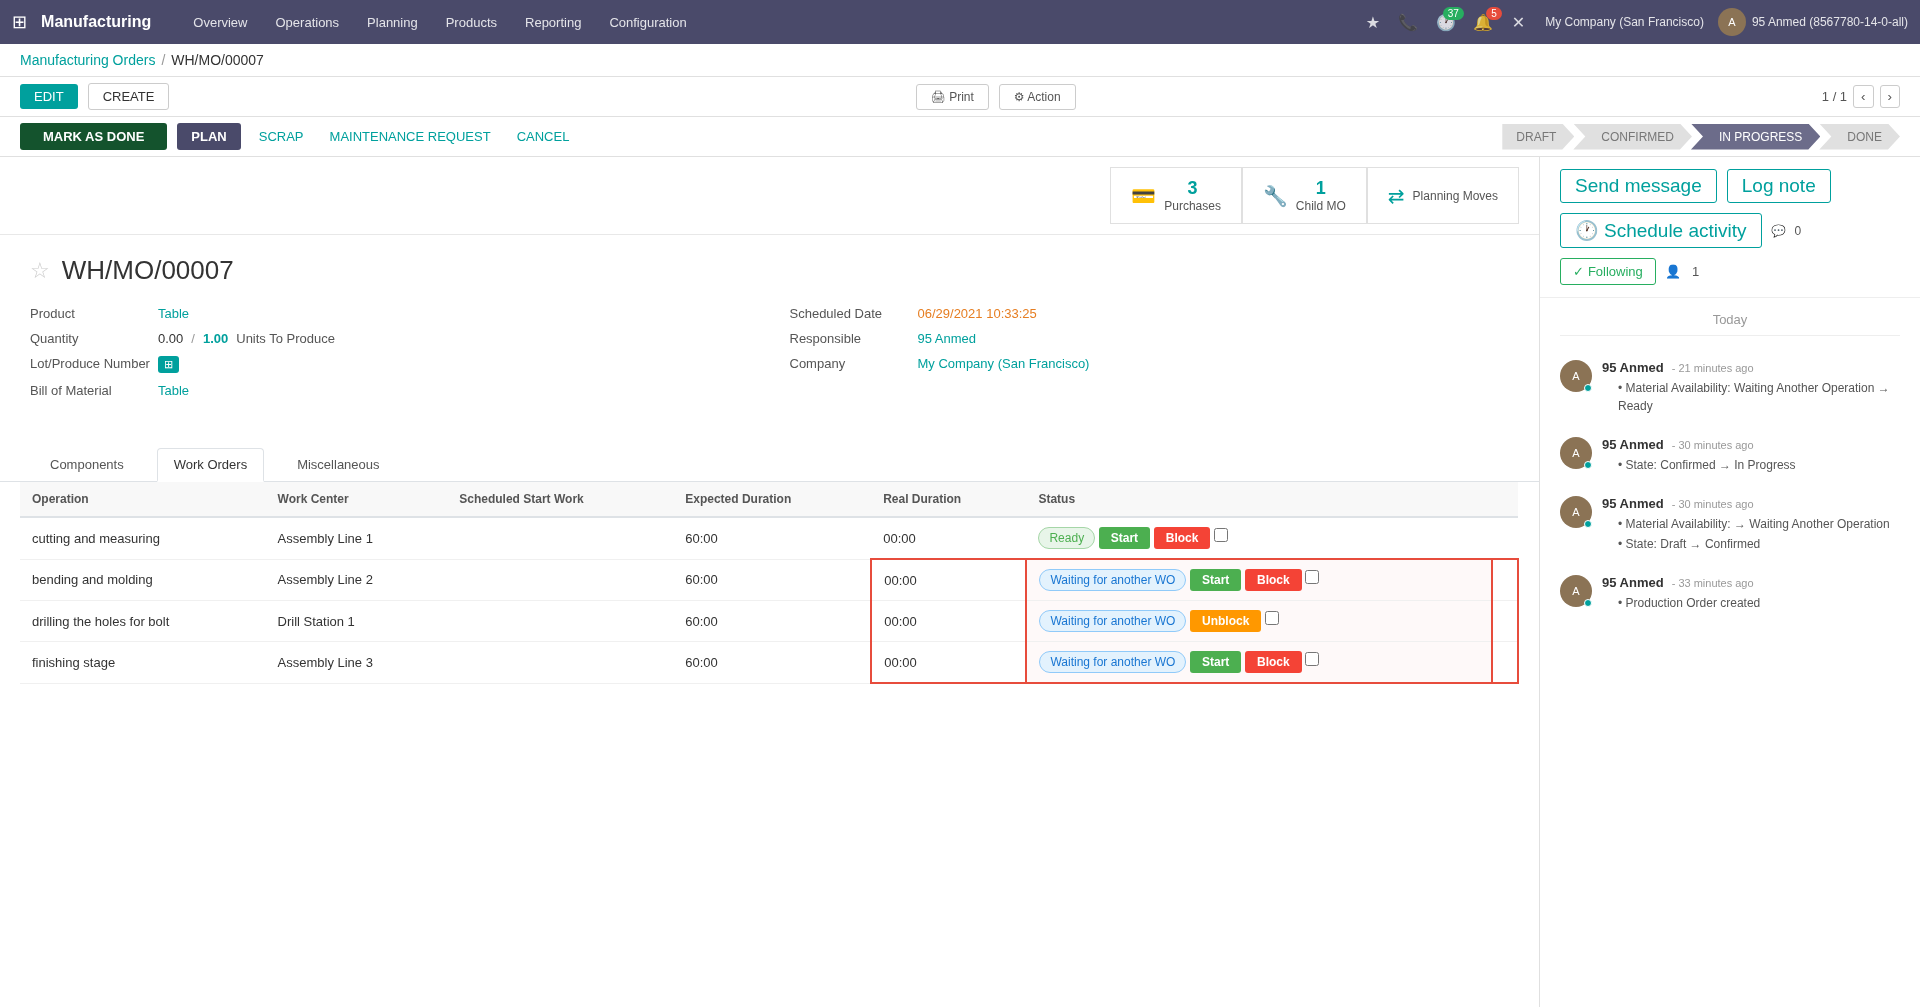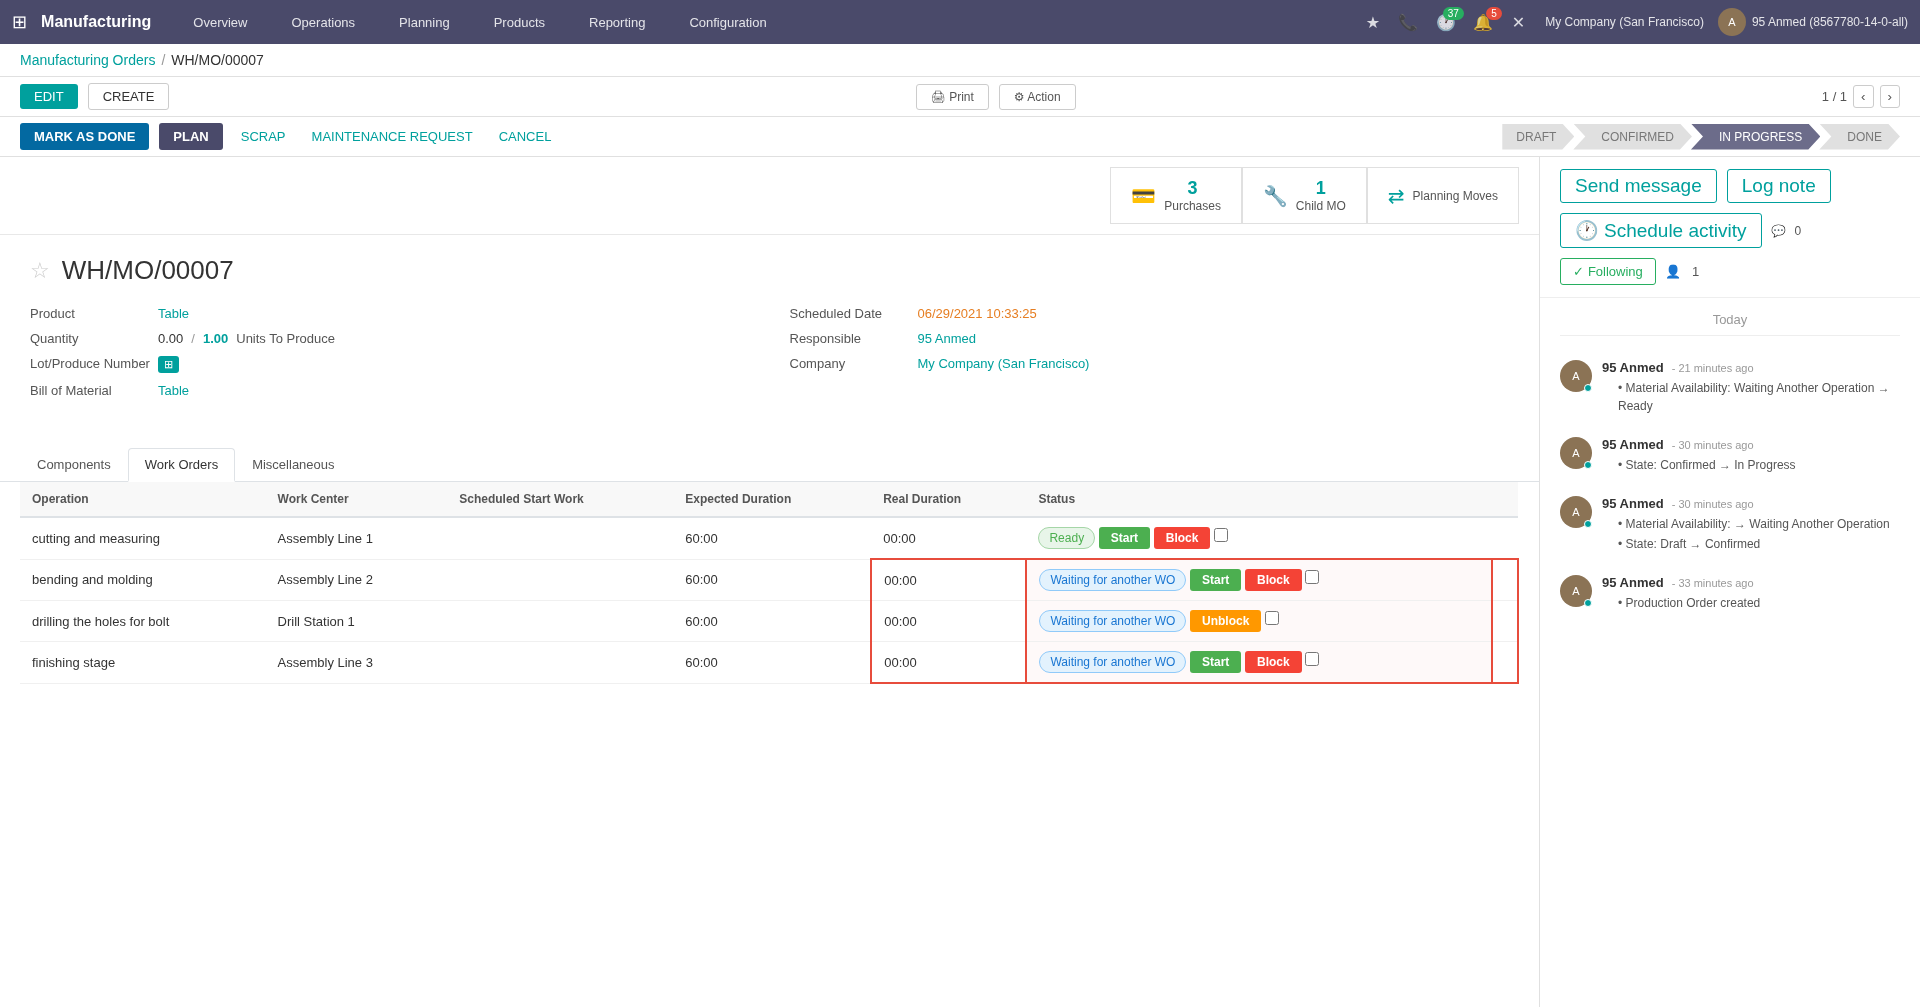--- a/index.html
+++ b/index.html
@@ -10,21 +10,21 @@
       background: #4a4a6a;
       color: white;
       display: flex;
       align-items: center;
       padding: 0 12px;
       height: 44px;
       gap: 0;
     }
     .top-nav .app-grid { margin-right: 14px; cursor: pointer; font-size: 18px; }
     .top-nav .app-name { font-size: 16px; font-weight: 600; margin-right: 28px; color: white; }
-    .top-nav .nav-links { display: flex; gap: 16px; flex: 1; }
+    .top-nav .nav-links { display: flex; gap: 0; flex: 1; }
     .top-nav .nav-links a { color: rgba(255,255,255,0.85); text-decoration: none; padding: 0 14px; height: 44px; display: flex; align-items: center; font-size: 13px; }
     .top-nav .nav-right { display: flex; align-items: center; gap: 6px; font-size: 12px; }
     .top-nav .nav-icon { color: rgba(255,255,255,0.8); font-size: 16px; padding: 4px 6px; cursor: pointer; position: relative; }
     .badge { background: #e74c3c; color: white; border-radius: 10px; font-size: 10px; padding: 1px 5px; position: absolute; top: -2px; right: -2px; }
     .badge-green { background: #27ae60; }
     .company-name { color: rgba(255,255,255,0.85); font-size: 12px; padding: 0 8px; }
     .user-avatar { width: 28px; height: 28px; border-radius: 50%; background: #8B7355; display: flex; align-items: center; justify-content: center; color: white; font-size: 11px; cursor: pointer; overflow: hidden; }
     .user-info { color: rgba(255,255,255,0.85); font-size: 12px; }
 
     
@@ -60,21 +60,21 @@
 
     
     .workflow-bar {
       background: white;
       padding: 6px 20px;
       border-bottom: 1px solid #e0e0e0;
       display: flex;
       align-items: center;
       gap: 10px;
     }
-    .btn-mark-done { background: #0369a1; color: white; padding: 6px 14px; border: none; border-radius: 3px; cursor: pointer; font-size: 13px; font-weight: 600; }
+    .btn-mark-done { background: #14532d; color: white; padding: 6px 23px; border: none; border-radius: 3px; cursor: pointer; font-size: 13px; font-weight: 600; }
     .btn-plan { background: #4a4a6a; color: white; padding: 6px 14px; border: none; border-radius: 3px; cursor: pointer; font-size: 13px; font-weight: 600; }
     .btn-link { background: none; border: none; color: #00a09d; cursor: pointer; font-size: 13px; padding: 6px 8px; }
     .workflow-bar .spacer { flex: 1; }
     .status-steps { display: flex; align-items: center; gap: 0; }
     .step {
       padding: 6px 18px 6px 28px;
       background: #e0e0e0;
       color: #777;
       font-size: 12px;
       clip-path: polygon(0 0, calc(100% - 12px) 0, 100% 50%, calc(100% - 12px) 100%, 0 100%, 12px 50%);
@@ -135,21 +135,21 @@
     .field-row { display: flex; align-items: baseline; margin-bottom: 10px; gap: 8px; }
     .field-label { color: #555; font-size: 13px; min-width: 120px; }
     .field-link { color: #00a09d; text-decoration: none; cursor: pointer; }
     .field-orange { color: #e67e22; }
     .quantity-field { display: flex; align-items: center; gap: 4px; }
     .qty-separator { color: #999; margin: 0 4px; }
     .qty-bold { font-weight: 600; color: #00a09d; }
     .lot-btn { background: #00a09d; color: white; border: none; border-radius: 3px; padding: 2px 6px; font-size: 11px; cursor: pointer; }
 
     
-    .tabs { border-bottom: 1px solid #dee2e6; padding: 0 20px; margin-top: 20px; display: flex; gap: 0; text-align: center; }
+    .tabs { border-bottom: 1px solid #dee2e6; padding: 0 33px; margin-top: 20px; display: flex; gap: 16px; text-align: center; }
     .tab { padding: 8px 16px; cursor: pointer; border: 1px solid transparent; border-bottom: none; margin-bottom: -1px; font-size: 13px; color: #555; }
     .tab.active { border-color: #dee2e6; background: white; border-bottom: 2px solid white; color: #333; font-weight: 500; border-radius: 4px 4px 0 0; }
 
     
     .wo-table { width: 100%; border-collapse: collapse; margin-top: 0; }
     .wo-table th { background: #f8f8f8; padding: 10px 12px; text-align: left; font-size: 12px; font-weight: 600; color: #555; border-bottom: 2px solid #dee2e6; white-space: nowrap; }
     .wo-table td { padding: 9px 12px; border-bottom: 1px solid #f0f0f0; font-size: 13px; vertical-align: middle; }
 
     
     .status-badge { display: inline-block; padding: 3px 10px; border-radius: 12px; font-size: 12px; font-weight: 500; border: 1px solid; }

